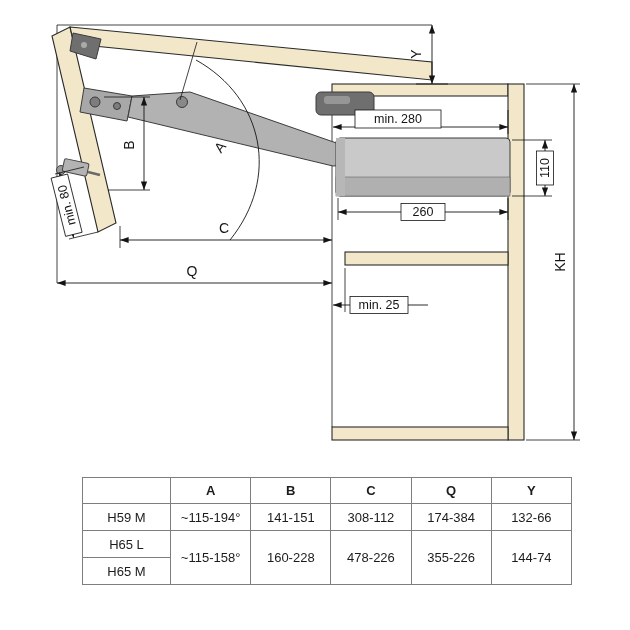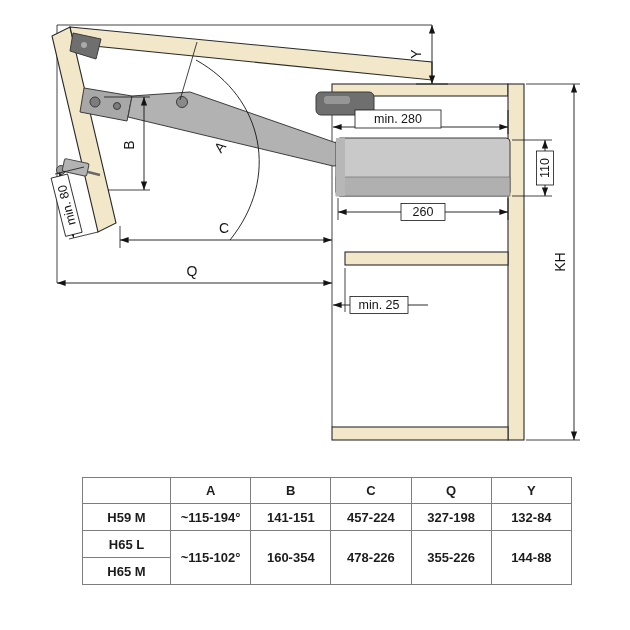--- a/index.html
+++ b/index.html
@@ -9,21 +9,21 @@
   .dml{stroke:#141414;stroke-width:0.9;fill:none;}
   .ext{stroke:#141414;stroke-width:0.8;fill:none;}
   .wood{stroke:#2a2a2a;stroke-width:1.1;}
   .mech{stroke:#3c3c3c;stroke-width:1;}
   .dimtxt{font:12.5px "Liberation Sans",sans-serif;fill:#141414;}
   .dimltr{font:14px "Liberation Sans",sans-serif;fill:#141414;}
   .lblbox{fill:#ffffff;stroke:#141414;stroke-width:0.8;}
   table.spec{position:absolute;left:82px;top:477px;width:490px;border-collapse:collapse;
              table-layout:fixed;font-size:13px;color:#1c1c1c;}
   table.spec th,table.spec td{border:1px solid #7e7e7e;text-align:center;padding:0;
-             font-weight:bold;background:#fff;}
+             font-weight:normal;background:#fff;}
   table.spec thead th{font-weight:bold;height:25px;}
   table.spec tbody tr{height:27px;}
   th.rowhead{background:#d6d6d6;font-weight:normal;}
   th.no-b{border-bottom:0;}
   th.no-t{border-top:0;}
 </style>
 </head>
 <body>
 
 <div id="stage">
@@ -168,31 +168,31 @@
         <th>C</th>
         <th>Q</th>
         <th>Y</th>
       </tr>
     </thead>
     <tbody>
       <tr>
         <th class="rowhead">H59 M</th>
         <td>~115-194°</td>
         <td>141-151</td>
-        <td>457-224</td>
-        <td>327-198</td>
-        <td>132-84</td>
+        <td>308-112</td>
+        <td>174-384</td>
+        <td>132-66</td>
       </tr>
       <tr>
         <th class="rowhead no-b">H65 L</th>
-        <td rowspan="2">~115-102°</td>
-        <td rowspan="2">160-354</td>
+        <td rowspan="2">~115-158°</td>
+        <td rowspan="2">160-228</td>
         <td rowspan="2">478-226</td>
         <td rowspan="2">355-226</td>
-        <td rowspan="2">144-88</td>
+        <td rowspan="2">144-74</td>
       </tr>
       <tr>
         <th class="rowhead no-t">H65 M</th>
       </tr>
     </tbody>
   </table>
 
 </div>
 
 </body></html>

